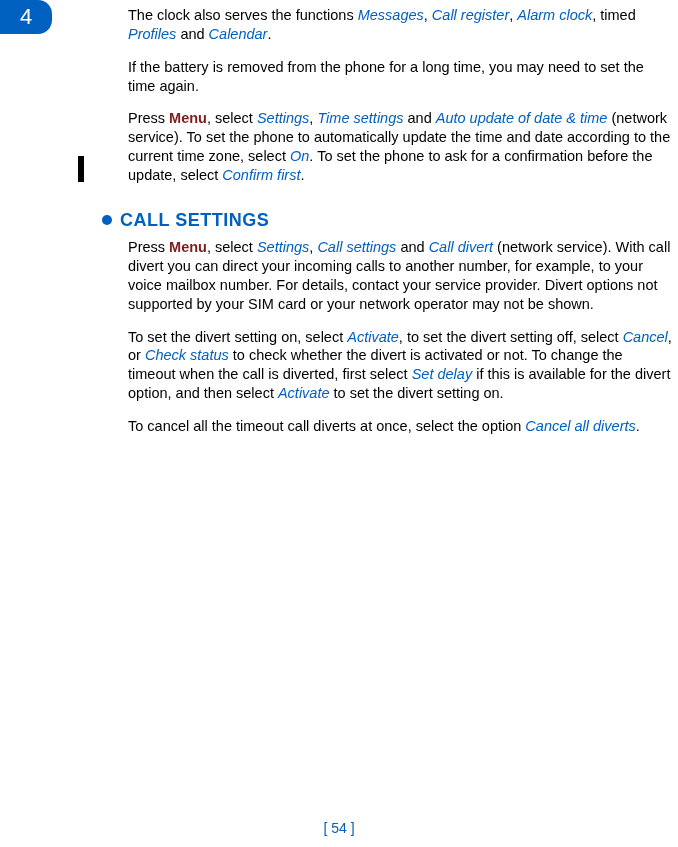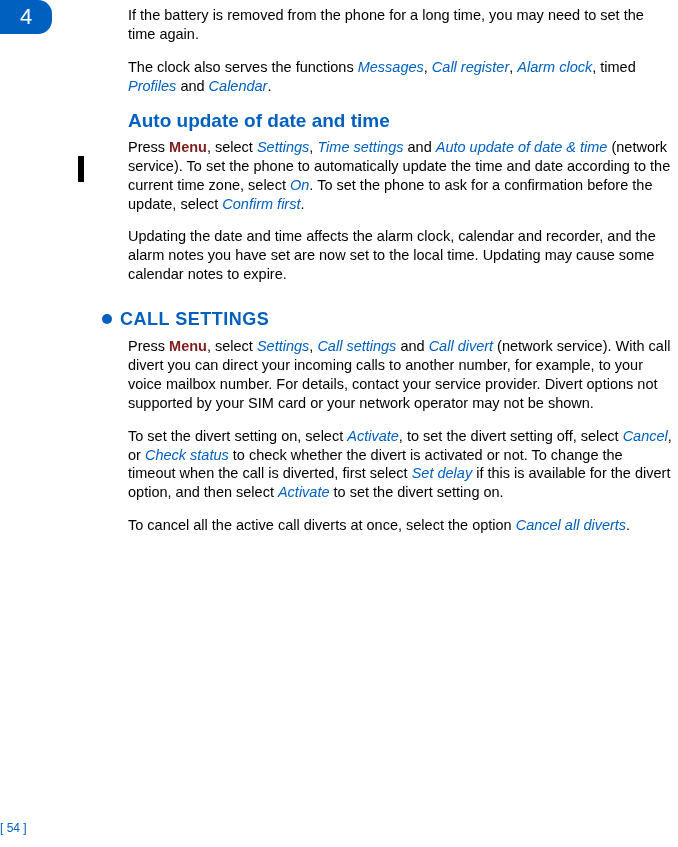--- a/index.html
+++ b/index.html
@@ -83,63 +83,61 @@
       margin-right: 8px;
       vertical-align: middle;
       position: relative;
       top: -1px;
     }
     .page-footer {
       position: absolute;
       bottom: 10px;
       left: 0;
       width: 100%;
-      text-align: left;
+      text-align: center;
       color: #0060c0;
-      font-size: 12px;
+      font-size: 14px;
     }
   </style>
 </head>
 <body>
 
 <div class="chapter-tab">
   <span>4</span>
 </div>
 
 <div class="margin-mark"></div>
 
 <div class="content">
 
-  <p class="para">If the battery is removed from the phone for a long time, you may need to set the time again.</p>
-
   <p class="para">
     <span>The clock also serves the functions </span><span class="ui-term">Messages</span><span>, </span><span class="ui-term">Call register</span><span>, </span><span class="ui-term">Alarm clock</span><span>, timed </span><span class="ui-term">Profiles</span><span> and </span><span class="ui-term">Calendar</span><span>.</span>
   </p>
 
-  <h2 class="h2-blue">Auto update of date and time</h2>
+  <p class="para">If the battery is removed from the phone for a long time, you may need to set the time again.</p>
+
 
   <p class="para">
     <span>Press </span><span class="ui-bold">Menu</span><span>, select </span><span class="ui-term">Settings</span><span>, </span><span class="ui-term">Time settings</span><span> and </span><span class="ui-term">Auto update of date &amp; time</span><span> (network service). To set the phone to automatically update the time and date according to the current time zone, select </span><span class="ui-term">On</span><span>. To set the phone to ask for a confirmation before the update, select </span><span class="ui-term">Confirm first</span><span>.</span>
   </p>
 
-  <p class="para">Updating the date and time affects the alarm clock, calendar and recorder, and the alarm notes you have set are now set to the local time. Updating may cause some calendar notes to expire.</p>
 
   <h1 class="h1-section">
     <span class="bullet"></span><span>CALL SETTINGS</span>
   </h1>
 
 
   <p class="para">
     <span>Press </span><span class="ui-bold">Menu</span><span>, select </span><span class="ui-term">Settings</span><span>, </span><span class="ui-term">Call settings</span><span> and </span><span class="ui-term">Call divert</span><span> (network service). With call divert you can direct your incoming calls to another number, for example, to your voice mailbox number. For details, contact your service provider. Divert options not supported by your SIM card or your network operator may not be shown.</span>
   </p>
 
 
   <p class="para">
     <span>To set the divert setting on, select </span><span class="ui-term">Activate</span><span>, to set the divert setting off, select </span><span class="ui-term">Cancel</span><span>, or </span><span class="ui-term">Check status</span><span> to check whether the divert is activated or not. To change the timeout when the call is diverted, first select </span><span class="ui-term">Set delay</span><span> if this is available for the divert option,  and then select </span><span class="ui-term">Activate</span><span> to set the divert setting on.</span>
   </p>
 
   <p class="para">
-    <span>To cancel all the active call diverts at once, select the option </span><span class="ui-term">Cancel all diverts</span><span>.</span>
+    <span>To cancel all the timeout call diverts at once, select the option </span><span class="ui-term">Cancel all diverts</span><span>.</span>
   </p>
 
 </div>
 
 <div class="page-footer">[ 54 ]</div>
 
 </body></html>

